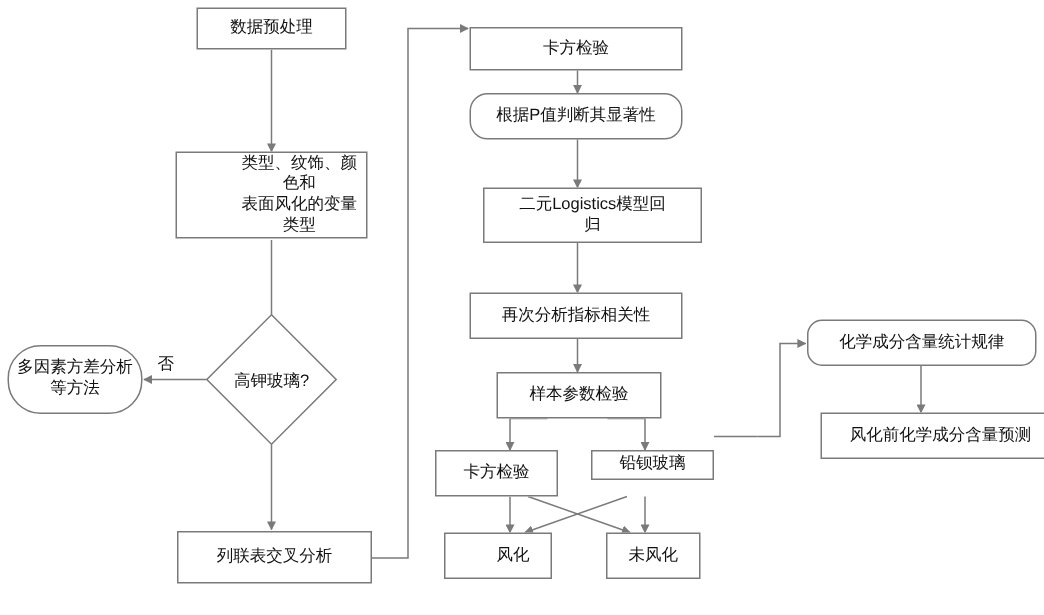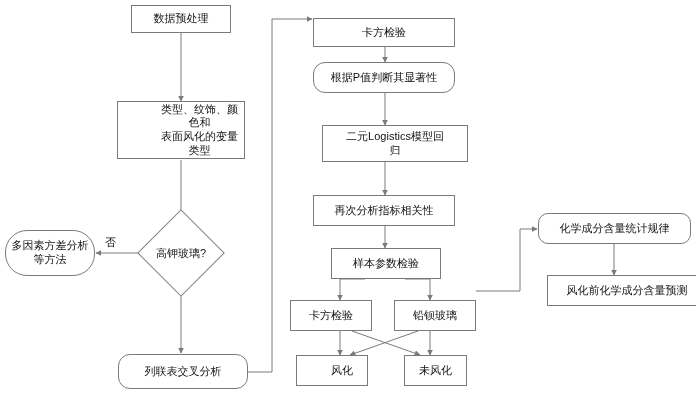--- a/index.html
+++ b/index.html
@@ -108,36 +108,36 @@
 表面风化的变量类型</div>
 
   <div class="diamond" style="left:150px;top:222px;width:62px;height:62px;"></div>
   <div class="diamond-label" style="left:138px;top:241px;width:86px;height:24px;">高钾玻璃?</div>
 
   <div class="edge-label" style="left:105px;top:235px;">否</div>
 
   <div class="node" style="left:5px;top:230px;width:90px;height:46px;border-radius:22px;">多因素方差分析
 等方法</div>
 
-  <div class="node" style="left:118px;top:354px;width:130px;height:35px;border-radius:12px;">列联表交叉分析</div>
+  <div class="node" style="left:118px;top:354px;width:130px;height:35px;">列联表交叉分析</div>
 
   <div class="node" style="left:313px;top:5px;width:142px;height:29px;margin-top:13px;">卡方检验</div>
 
   <div class="node" style="left:313px;top:62px;width:142px;height:31px;border-radius:12px;">根据P值判断其显著性</div>
 
   <div class="node" style="left:322px;top:125px;width:146px;height:37px;">二元Logistics模型回
 归</div>
 
   <div class="node" style="left:313px;top:195px;width:142px;height:31px;">再次分析指标相关性</div>
 
   <div class="node" style="left:331px;top:248px;width:110px;height:31px;">样本参数检验</div>
 
   <div class="node" style="left:290px;top:300px;width:82px;height:31px;">卡方检验</div>
 
-  <div class="node" style="left:394px;top:300px;width:82px;height:31px;">铅钡玻璃</div>
+  <div class="node" style="left:394px;top:300px;width:82px;height:20px;">铅钡玻璃</div>
 
   <div class="node" style="left:296px;top:355px;width:72px;height:31px;padding-left:23px;">风化</div>
 
   <div class="node" style="left:404px;top:355px;width:63px;height:31px;">未风化</div>
 
   <div class="node" style="left:538px;top:213px;width:153px;height:31px;border-radius:10px;">化学成分含量统计规律</div>
 
   <div class="node" style="left:531px;top:275px;width:160px;height:31px;margin-left:16px;">风化前化学成分含量预测</div>
 
 </div>

